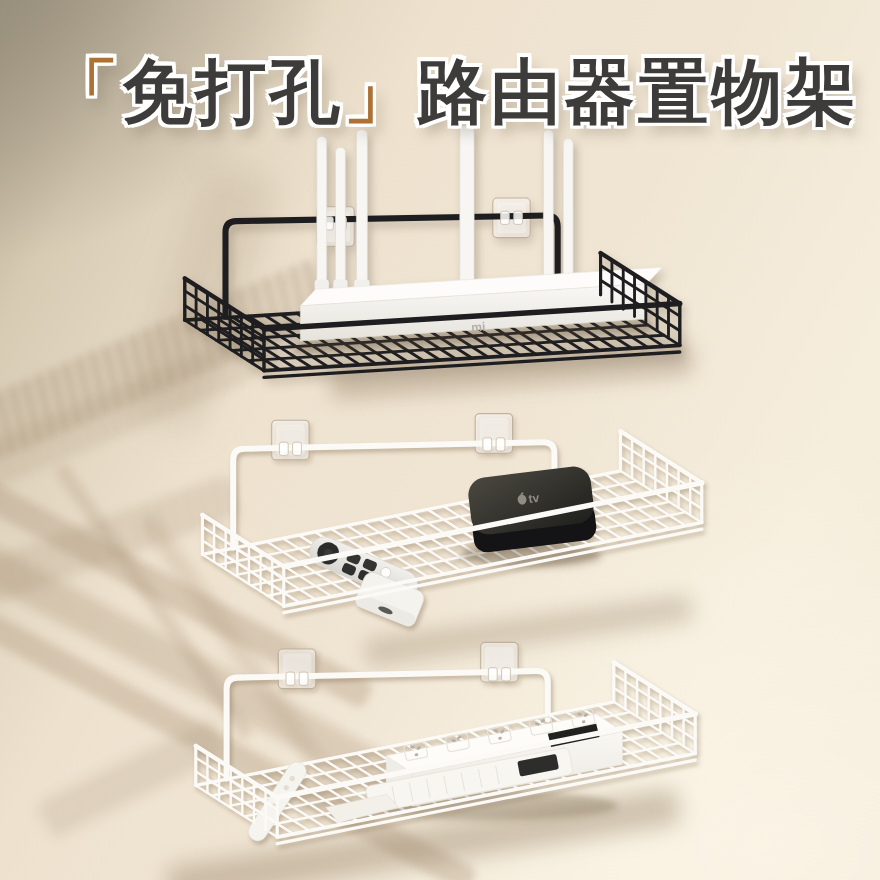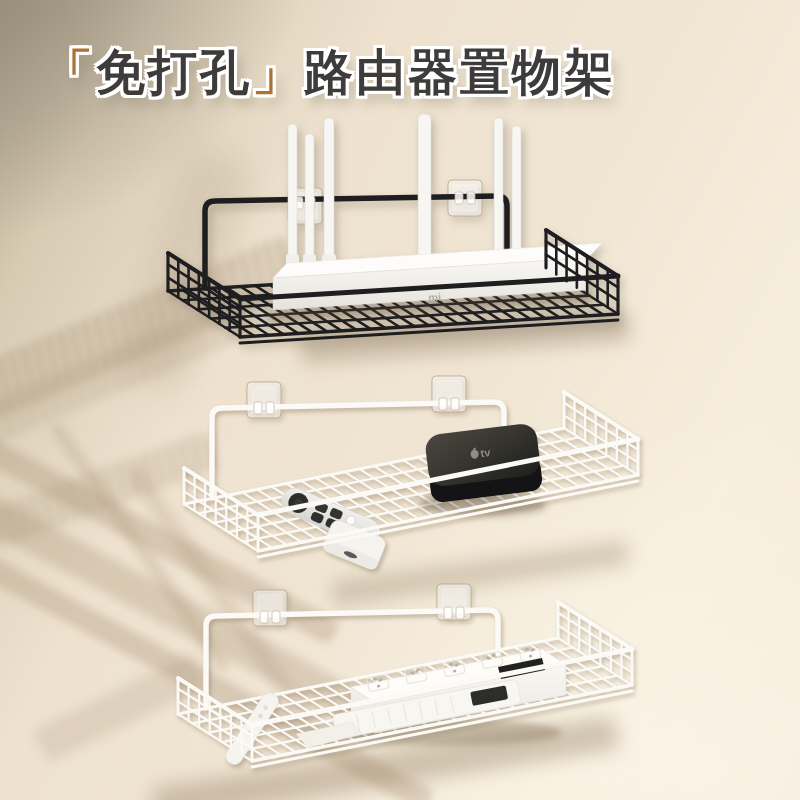--- a/index.html
+++ b/index.html
@@ -9,21 +9,21 @@
     background:
       radial-gradient(560px 460px at -60px -60px, var(--bg-dark,#8f8776) 0%, rgba(143,135,118,0) 66%),
       radial-gradient(700px 520px at 88% 96%, rgba(255,250,238,.55) 0%, rgba(255,250,238,0) 70%),
       linear-gradient(118deg,#b0a48c 0%,#d8cbb4 13%,var(--bg-cream,#eee2cf) 33%,#f0e5d3 55%,var(--bg-light,#f6eedd) 80%,#f3e9d8 100%);
   }
   .shadow{position:absolute;pointer-events:none;border-radius:8px;}
   .stripes{background:repeating-linear-gradient(100deg,
             rgba(148,126,97,.50) 0 4px, rgba(148,126,97,.10) 4px 13px);}
   .band{background:rgba(166,144,114,.33);}
   h1.title{position:absolute;left:44px;top:40px;margin:0;z-index:5;
-    font-size:49px;font-weight:bold;letter-spacing:3px;white-space:nowrap;
+    font-size:64px;font-weight:bold;letter-spacing:3px;white-space:nowrap;
     color:var(--title,#3d3c3a);
     text-shadow:-3px -3px 0 var(--outline,#fff),3px -3px 0 var(--outline,#fff),
       -3px 3px 0 var(--outline,#fff),3px 3px 0 var(--outline,#fff),
       -3px 0 0 var(--outline,#fff),3px 0 0 var(--outline,#fff),
       0 -3px 0 var(--outline,#fff),0 3px 0 var(--outline,#fff),
       6px 9px 12px rgba(90,75,55,.35);}
   h1.title .bracket{color:var(--accent,#ad7134);}
   svg.shelf{position:absolute;overflow:visible;z-index:3;}
   #shelf-top{left:148px;top:108px;filter:drop-shadow(3px 5px 4px rgba(90,75,55,.30));}
   #shelf-mid{left:152px;top:372px;filter:drop-shadow(2px 3px 2px rgba(140,118,88,.45));}

